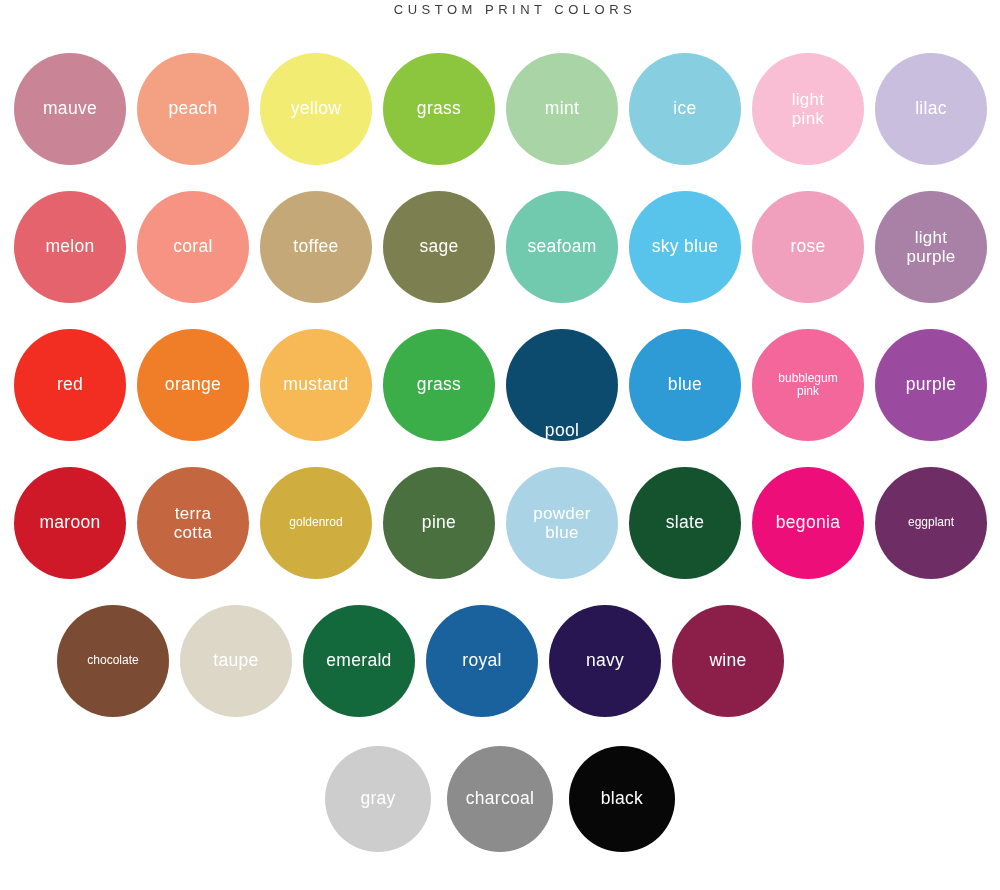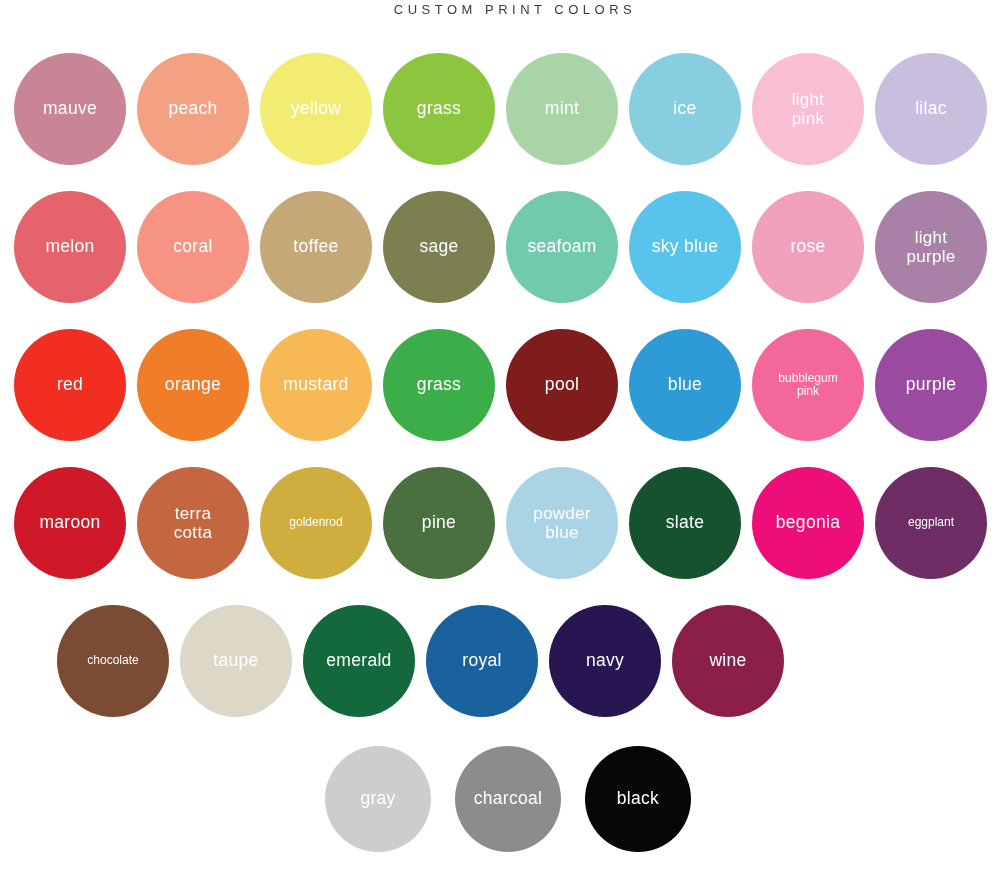--- a/index.html
+++ b/index.html
@@ -50,21 +50,21 @@
     display: flex;
     justify-content: flex-start;
     align-items: center;
     height: 138px;
     padding-left: 14px;
     box-sizing: border-box;
   }
   .swatch-row.row-offset-1 { padding-left: 57px; }
   .swatch-row.row-offset-2 {
     padding-left: 325px;
-    gap: 8px;
+    gap: 0px;
   }
 
   .swatch {
     position: relative;
     width: 112px;
     height: 112px;
     border-radius: 50%;
     margin-right: 11px;
     flex: 0 0 auto;
     display: flex;
@@ -161,21 +161,21 @@
         </div>
         <div class="swatch" style="background: rgb(240, 125, 40);">
           <span class="swatch-label">orange</span>
         </div>
         <div class="swatch" style="background: rgb(247, 185, 85);">
           <span class="swatch-label">mustard</span>
         </div>
         <div class="swatch" style="background: rgb(59, 174, 73);">
           <span class="swatch-label">grass</span>
         </div>
-        <div class="swatch" style="background: #7f1d1d;">
+        <div class="swatch" style="background: #0c4a6e; align-items: flex-end;">
           <span class="swatch-label">pool</span>
         </div>
         <div class="swatch" style="background: rgb(46, 155, 214);">
           <span class="swatch-label">blue</span>
         </div>
         <div class="swatch" style="background: rgb(244, 103, 155);">
           <span class="swatch-label two-line tight">bubblegum
 pink</span>
         </div>
         <div class="swatch" style="background: rgb(154, 75, 160);">

